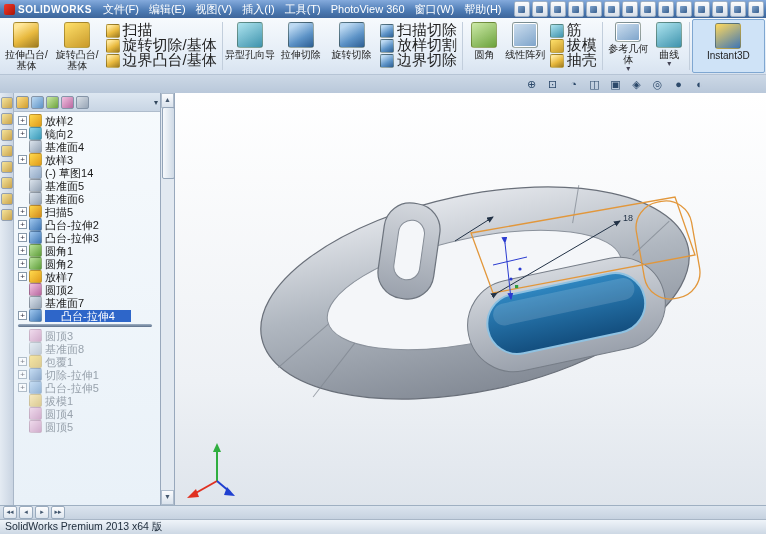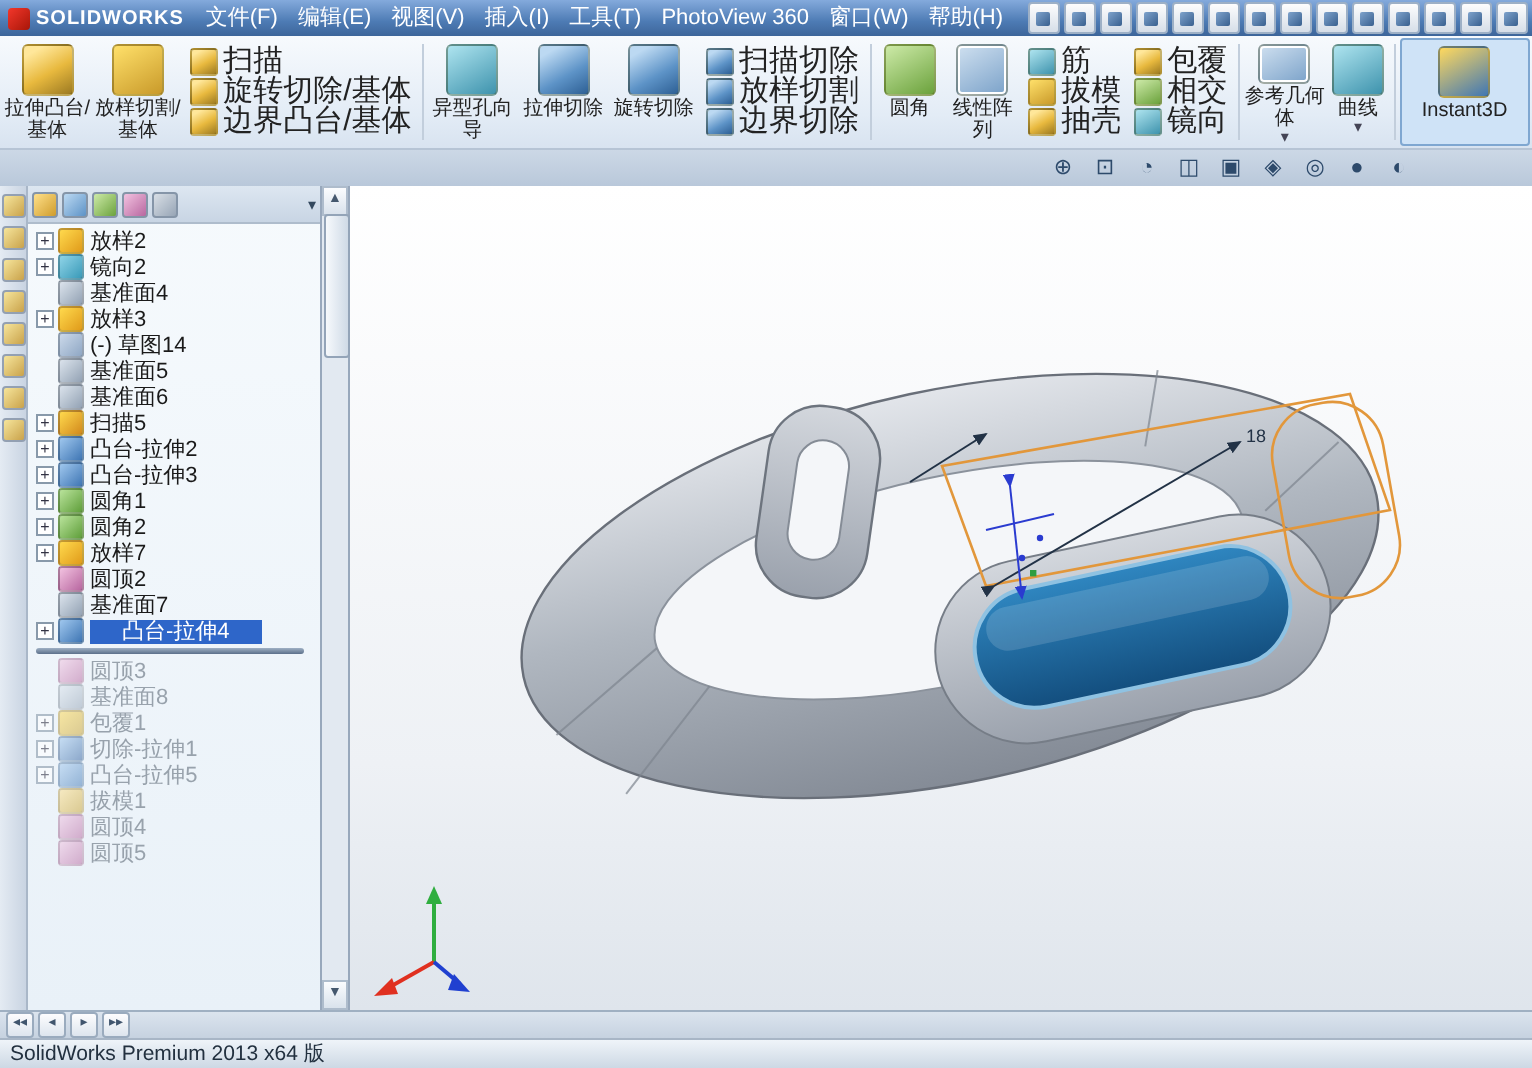--- a/index.html
+++ b/index.html
@@ -191,21 +191,21 @@
 
   </div>
 
   <div id="ribbon">
     <div class="big">
       <span class="bicon ib-gold"></span>
       <span class="blabel">拉伸凸台/基体</span>
     </div>
     <div class="big">
       <span class="bicon ib-gold2"></span>
-      <span class="blabel">放样切割/基体</span>
+      <span class="blabel">旋转凸台/基体</span>
     </div>
     <div class="stack">
       <div class="srow">
         <span class="sicon ib-gold"></span>
         <span class="slabel">扫描</span>
       </div>
       <div class="srow">
         <span class="sicon ib-gold"></span>
         <span class="slabel">旋转切除/基体</span>
       </div>
@@ -255,34 +255,20 @@
         <span class="sicon ib-teal"></span>
         <span class="slabel">筋</span>
       </div>
       <div class="srow">
         <span class="sicon ib-gold2"></span>
         <span class="slabel">拔模</span>
       </div>
       <div class="srow">
         <span class="sicon ib-gold"></span>
         <span class="slabel">抽壳</span>
-      </div>
-    </div>
-    <div class="stack">
-      <div class="srow">
-        <span class="sicon ib-gold"></span>
-        <span class="slabel">包覆</span>
-      </div>
-      <div class="srow">
-        <span class="sicon ib-green"></span>
-        <span class="slabel">相交</span>
-      </div>
-      <div class="srow">
-        <span class="sicon ib-teal"></span>
-        <span class="slabel">镜向</span>
       </div>
     </div>
     <span class="rsep"></span>
     <div class="big" style="width:48px">
       <span class="bicon ib-grid"></span>
       <span class="blabel">参考几何体</span>
       <span class="dd">▾</span>
     </div>
     <div class="big" style="width:36px">
       <span class="bicon ib-teal"></span>

